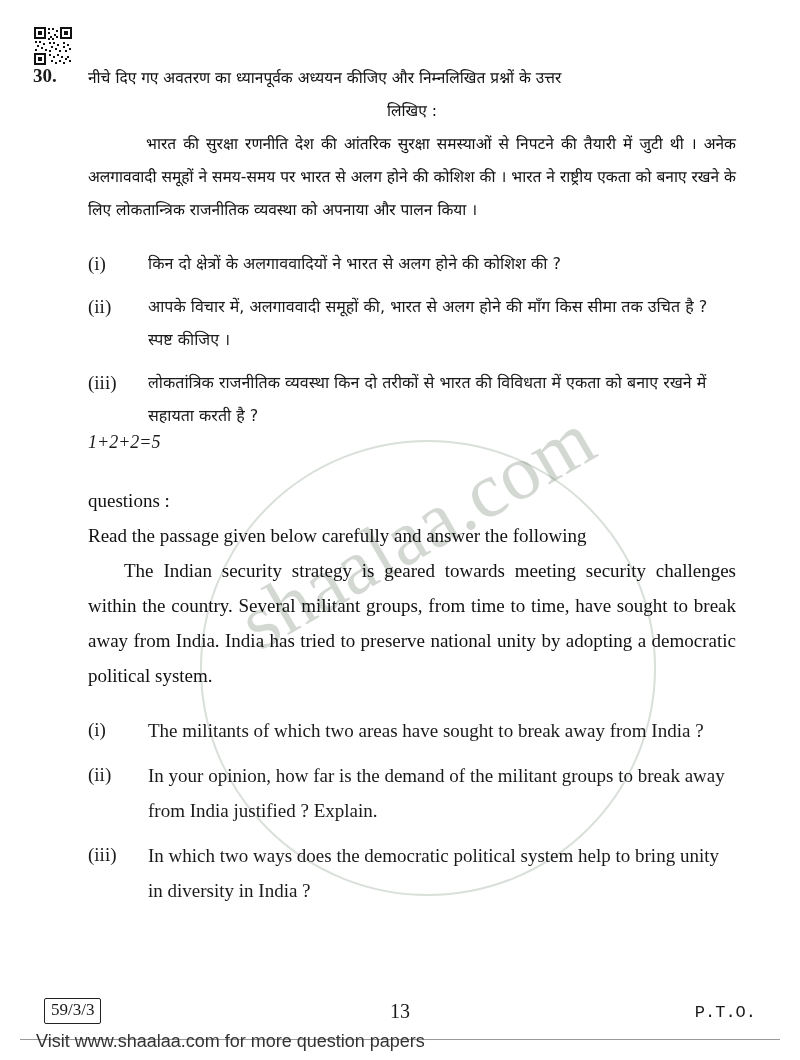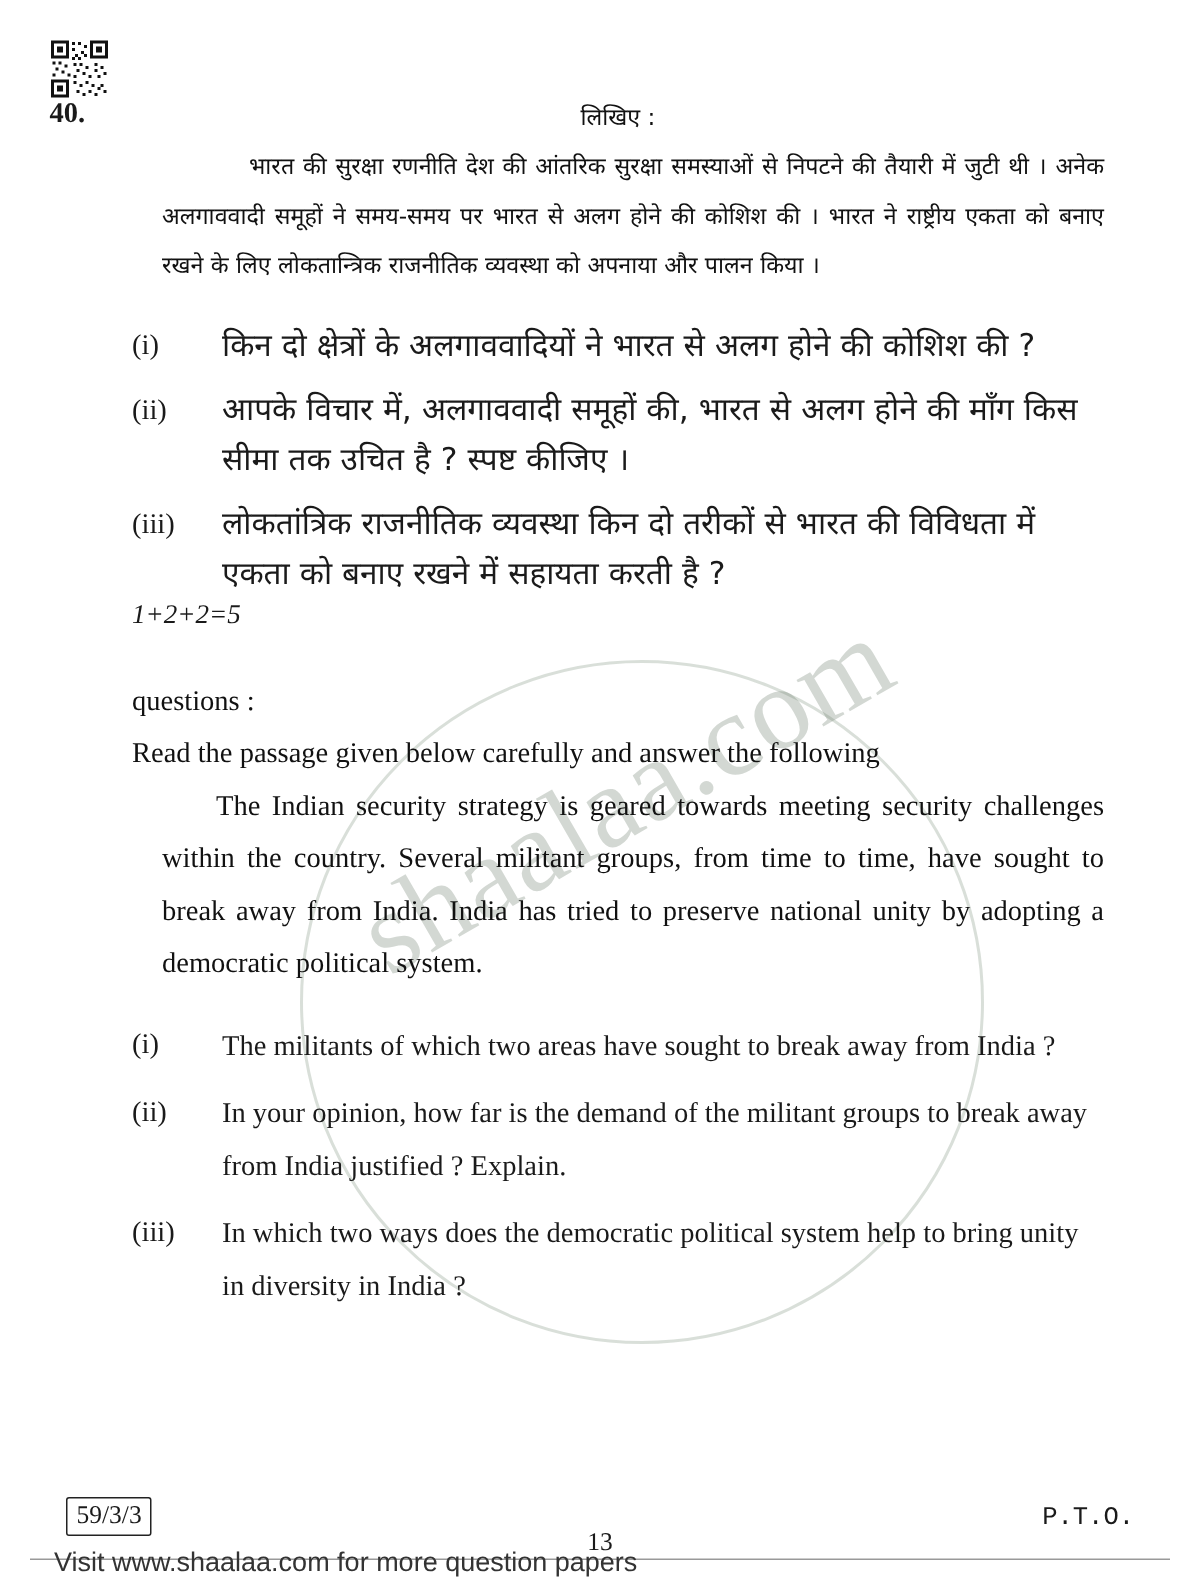--- a/index.html
+++ b/index.html
@@ -96,21 +96,20 @@
     line-height: 33px;
     color: #111;
     text-align: center;
   }
   .hindi.justify {
     text-align: justify;
     text-align-last: left;
   }
   .indent-first {
     text-indent: 58px;
-    margin-left: 20px;
   }
 
   .eng {
     font-family: "Liberation Serif", serif;
     font-size: 19px;
     line-height: 35px;
     color: #111;
     text-align: justify;
     text-align-last: left;
   }
@@ -126,21 +125,21 @@
   }
   .sub-label {
     flex: 0 0 60px;
     font-family: "Liberation Serif", serif;
     font-size: 19px;
     line-height: 33px;
   }
   .sub-text-hindi {
     flex: 1 1 auto;
     font-family: "DejaVu Sans", sans-serif;
-    font-size: 21px;
+    font-size: 16px;
     line-height: 33px;
   }
   .sub-text-eng {
     flex: 1 1 auto;
     font-family: "Liberation Serif", serif;
     font-size: 19px;
     line-height: 35px;
   }
 
   .marks {
@@ -165,24 +164,24 @@
     padding: 2px 6px 3px 6px;
     border: 1px solid #222;
     border-radius: 2px;
     line-height: 1.1;
     text-align: right;
   }
   .footer-page {
     position: absolute;
     left: 0;
     right: 0;
-    bottom: 22px;
+    bottom: 37px;
     text-align: center;
     font-family: "Liberation Serif", serif;
-    font-size: 17px;
+    font-size: 20px;
   }
   .footer-pto {
     position: absolute;
     right: 44px;
     bottom: 38px;
     font-family: Liberation Mono, monospace;
     font-size: 17px;
   }
   .footer-promo {
     position: absolute;
@@ -266,24 +265,25 @@
     </svg>
   </div>
 
   <div class="watermark">
     <div class="ring"></div>
     <div class="wtext">shaalaa.com</div>
   </div>
 
   <div class="content">
 
-    <div class="qnum">40.</div>
+    <div class="qnum">30.</div>
 
     <div class="body-block">
 
+      <div class="hindi justify">नीचे दिए गए अवतरण का ध्यानपूर्वक अध्ययन कीजिए और निम्नलिखित प्रश्नों के उत्तर</div>
       <div class="hindi">लिखिए :</div>
 
       <div class="hindi justify indent-first">भारत की सुरक्षा रणनीति देश की आंतरिक सुरक्षा समस्याओं से निपटने की तैयारी में जुटी थी । अनेक अलगाववादी समूहों ने समय-समय पर भारत से अलग होने की कोशिश की । भारत ने राष्ट्रीय एकता को बनाए रखने के लिए लोकतान्त्रिक राजनीतिक व्यवस्था को अपनाया और पालन किया ।</div>
 
       <div class="spacer-md"></div>
 
       <div class="sub-list">
         <div class="sub-item">
           <div class="sub-label">(i)</div>
           <div class="sub-text-hindi">किन दो क्षेत्रों के अलगाववादियों ने भारत से अलग होने की कोशिश की ?</div>

